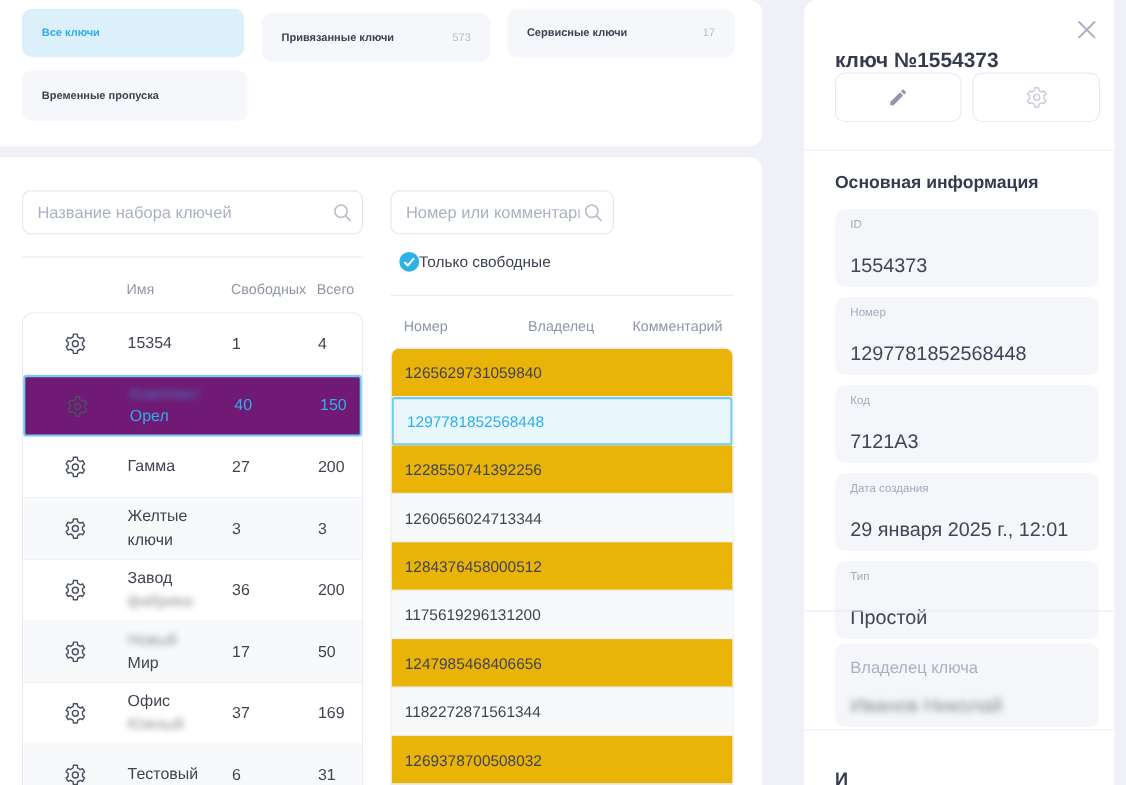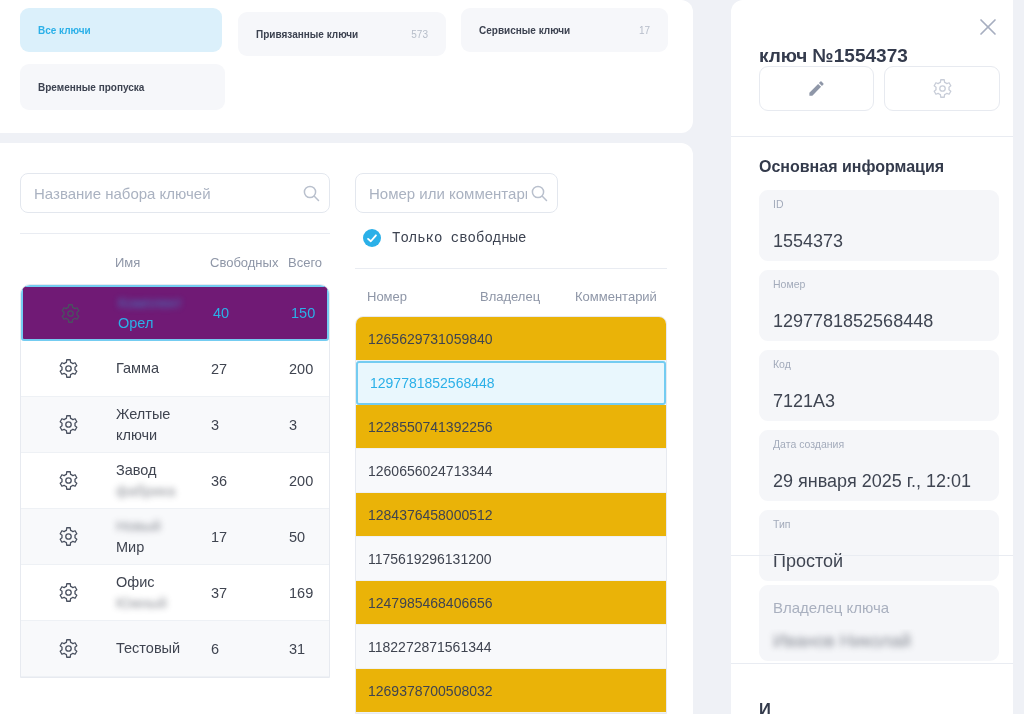--- a/index.html
+++ b/index.html
@@ -34,22 +34,22 @@
   .searchbox input::placeholder { color:#aab2c1; opacity:1; }
   .searchbox .sicon { position:absolute; right:8px; top:10px; width:19px; height:19px; color:#b9c0cd; }
   #searchSets { left:20px;  top:30px; width:310px; }
   #searchNums { left:355px; top:30px; width:203px; }
 
   .divider { position:absolute; height:1px; background:#e9ecf2; }
   #divSets { left:20px;  top:90px;  width:310px; }
   #divNums { left:355px; top:125px; width:312px; }
 
   
-  #freeFilter { position:absolute; left:363px; top:86px; display:flex; align-items:center; gap:11px;
-                font-size:14px; color:#3c4250; cursor:pointer;font-family:Liberation Mono, monospace; }
+  #freeFilter { position:absolute; left:363px; top:86px; display:flex; align-items:center; 
+                font-size:14px; color:#3c4250; cursor:pointer; }
   .checkcircle { width:18px; height:18px; border-radius:50%; background:#2bb0e8;
                  display:flex; align-items:center; justify-content:center; }
 
   
   .grid4 { display:grid; grid-template-columns:95px 95px 78px 1fr; align-items:center; }
   #setsHeader { position:absolute; left:20px; top:112px; width:310px; color:#8e96a7; font-size:13px; }
   #setsTable  { position:absolute; left:20px; top:141px; width:310px;
                 border:1px solid #e7eaf0; border-radius:10px 10px 0 0; overflow:hidden; }
   .krow { min-height:56px; border-bottom:1px solid #eef1f5; background:#fff; cursor:pointer; }
   .krow.alt { background:#f8f9fb; }
@@ -144,20 +144,33 @@
   <div class="divider" id="divSets"></div>
   <div class="divider" id="divNums"></div>
 
   <div class="grid4" id="setsHeader">
     <span></span>
     <span>Имя</span>
     <span>Свободных</span>
     <span>Всего</span>
   </div>
   <div id="setsTable">
+      <div class="krow grid4">
+        <span class="gear">
+  <svg viewBox="0 0 24 24" fill="none" stroke="currentColor" stroke-width="1.5" stroke-linejoin="round">
+    <circle cx="12" cy="12" r="3.1"></circle>
+    <path d="M19.4 13.5c.05-.5.05-2.5 0-3l2.1-1.6-2-3.46-2.5 1a7.9 7.9 0 0 0-2.6-1.5L14 2h-4l-.4 2.94a7.9 7.9 0 0 0-2.6 1.5l-2.5-1-2 3.46 2.1 1.6c-.05.5-.05 2.5 0 3L2.5 15.1l2 3.46 2.5-1a7.9 7.9 0 0 0 2.6 1.5L10 22h4l.4-2.94a7.9 7.9 0 0 0 2.6-1.5l2.5 1 2-3.46-2.1-1.6z"></path>
+  </svg>
+</span>
+        <div class="nm">
+          <div>15354</div>
+        </div>
+        <span class="num">1</span>
+        <span class="num">4</span>
+      </div>
       <div class="krow grid4 sel">
         <span class="gear">
   <svg viewBox="0 0 24 24" fill="none" stroke="currentColor" stroke-width="1.5" stroke-linejoin="round">
     <circle cx="12" cy="12" r="3.1"></circle>
     <path d="M19.4 13.5c.05-.5.05-2.5 0-3l2.1-1.6-2-3.46-2.5 1a7.9 7.9 0 0 0-2.6-1.5L14 2h-4l-.4 2.94a7.9 7.9 0 0 0-2.6 1.5l-2.5-1-2 3.46 2.1 1.6c-.05.5-.05 2.5 0 3L2.5 15.1l2 3.46 2.5-1a7.9 7.9 0 0 0 2.6 1.5L10 22h4l.4-2.94a7.9 7.9 0 0 0 2.6-1.5l2.5 1 2-3.46-2.1-1.6z"></path>
   </svg>
 </span>
         <div class="nm">
           <div class="blur">Комплект</div>
           <div>Орел</div>

